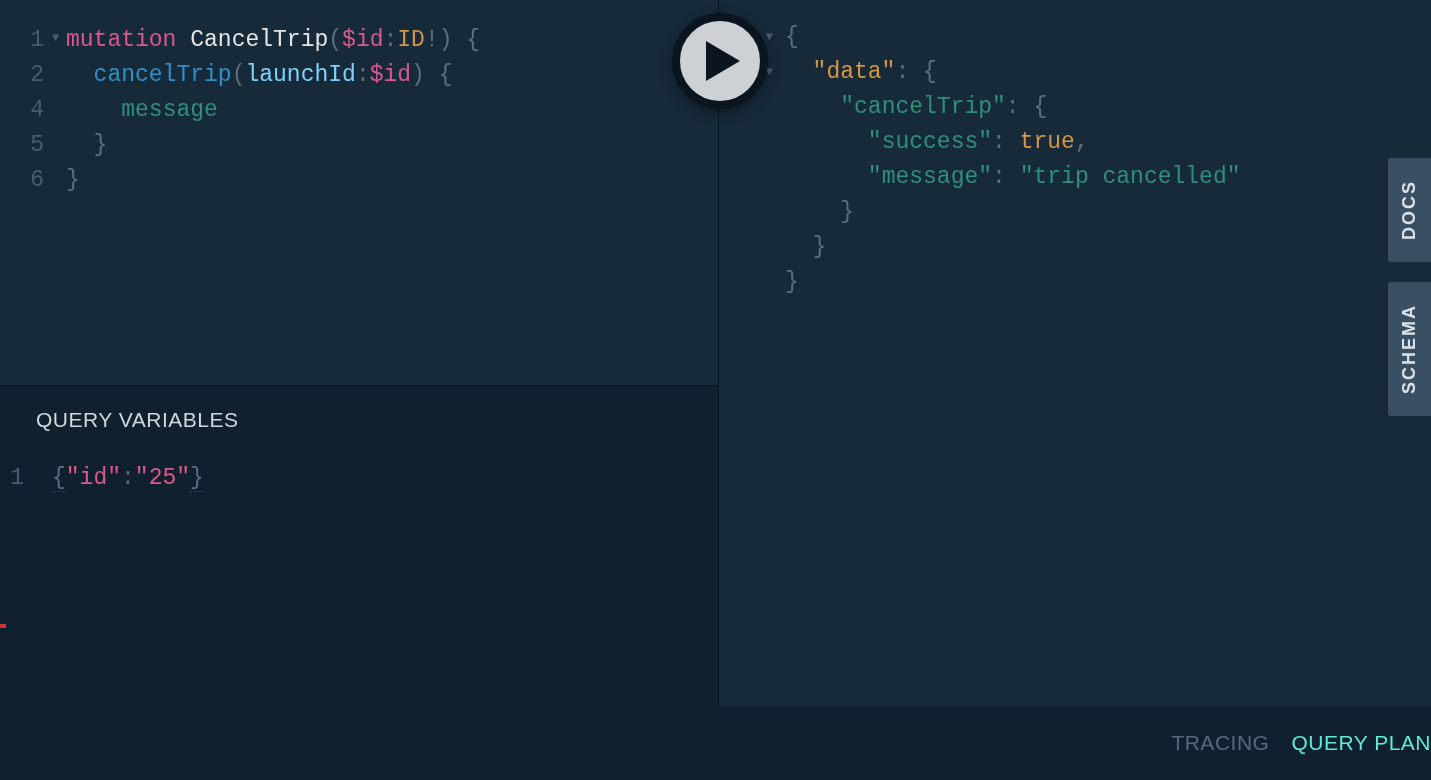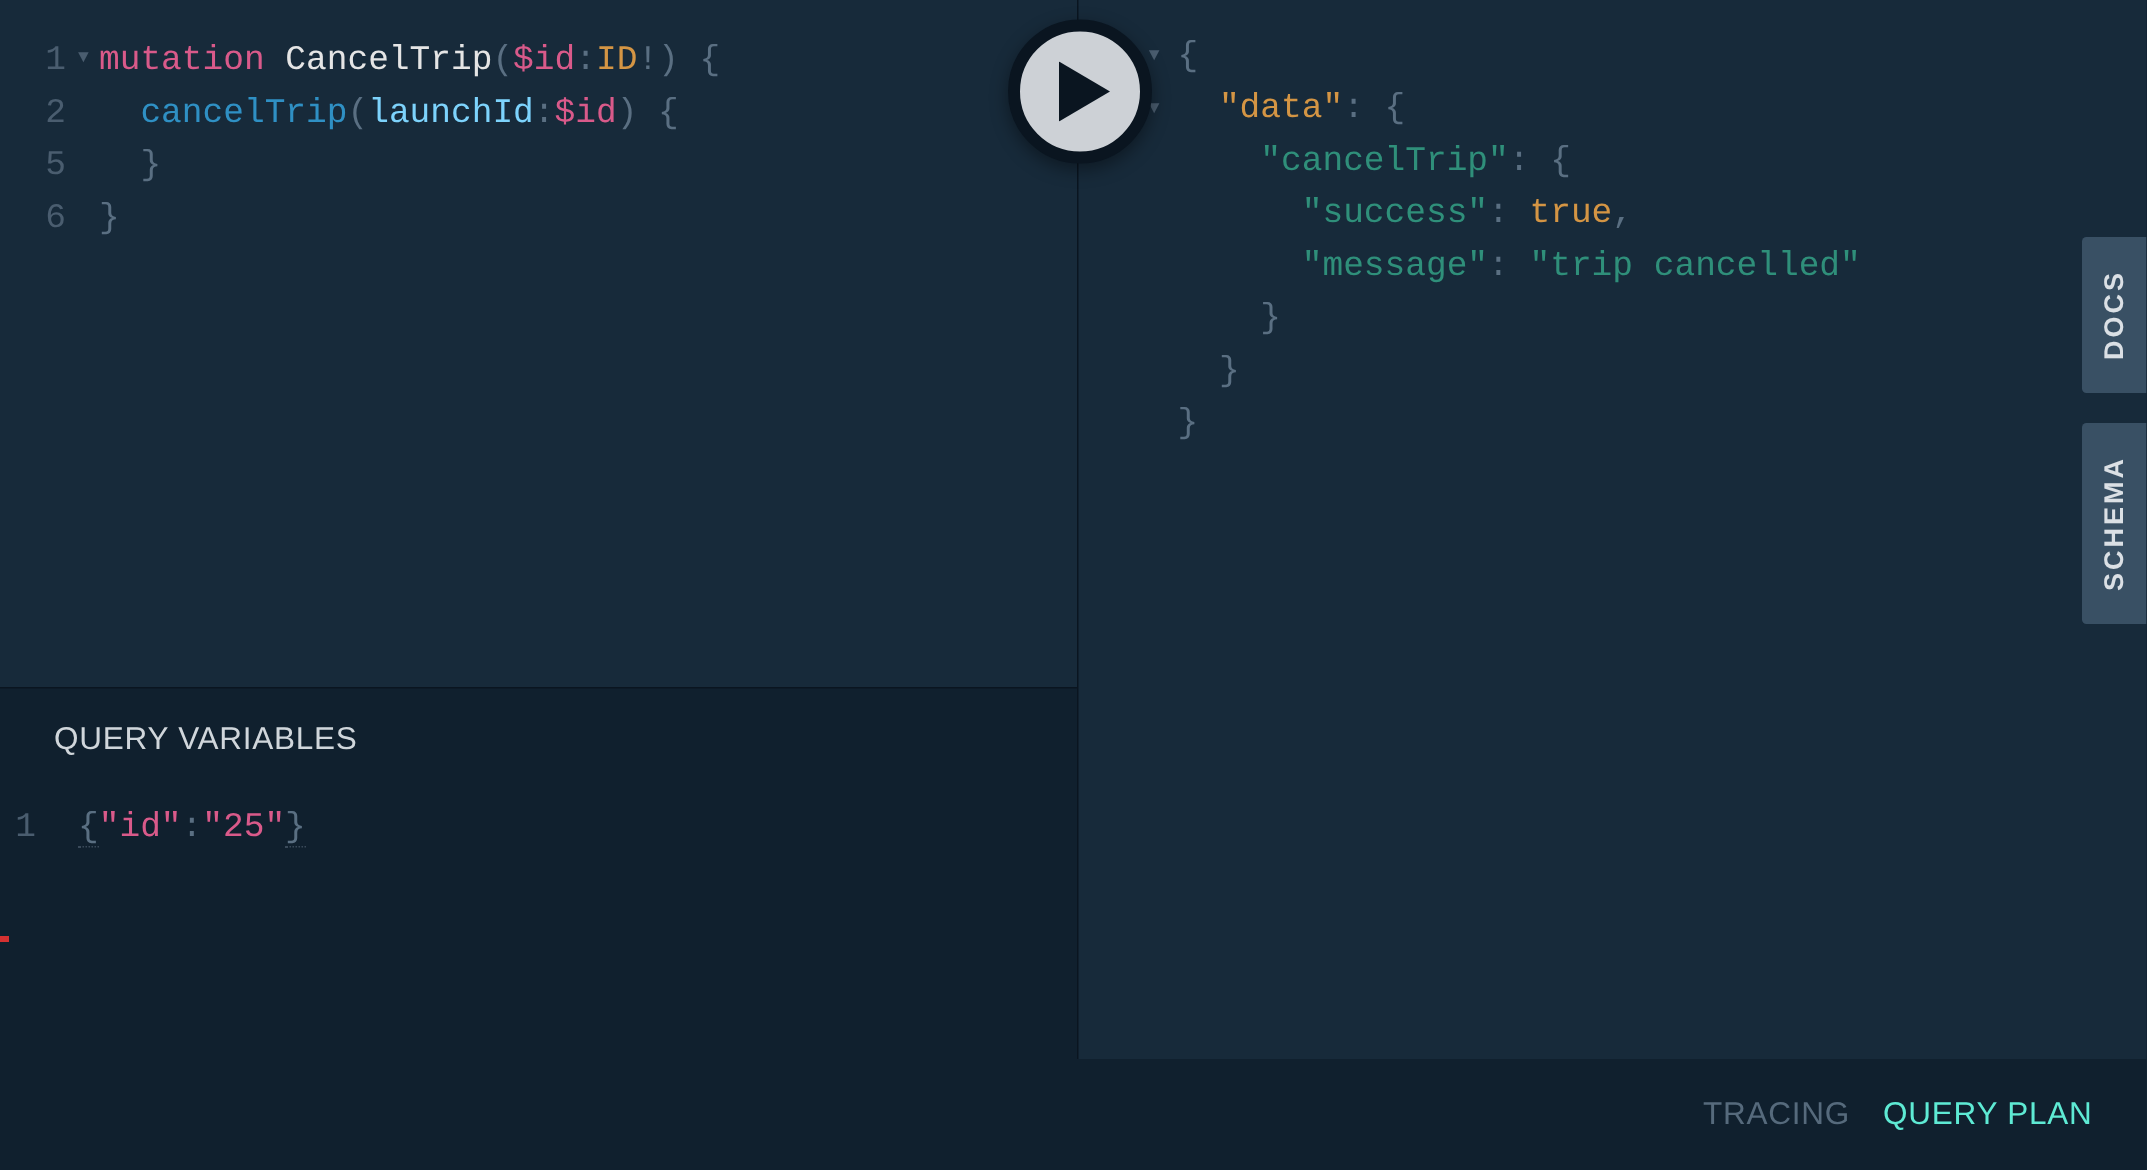--- a/index.html
+++ b/index.html
@@ -70,21 +70,21 @@
     .kw-type { color: #2f90c4; }
     .kw-opname { color: #e5e5e5; }
     .kw-var { color: #d95a8a; }
     .kw-typeid { color: #d49544; }
     .kw-punct { color: #5a6f82; }
     .kw-brace { color: #5a6f82; }
     .kw-field { color: #2f8f7a; }
     .kw-arg { color: #7dd3fc; }
 
     .bottom-panel {
-      height: 322px;
+      height: 395px;
       background: #10202e;
       border-top: 1px solid #0a1520;
       display: flex;
       flex-direction: column;
     }
     .bottom-tabs {
       display: flex;
       gap: 18px;
       padding: 22px 36px 10px 36px;
       font-size: 21px;
@@ -181,21 +181,20 @@
 
     .footer-tabs {
       position: absolute;
       bottom: 0;
       right: 0;
       height: 74px;
       display: flex;
       align-items: center;
       justify-content: flex-end;
       gap: 22px;
-      padding-right: 36px;
       font-family: -apple-system, 'Segoe UI', sans-serif;
       font-size: 21px;
       letter-spacing: 0.5px;
       font-weight: 500;
       width: 713px;
       background: #10202e;
     }
     .footer-tab-inactive { color: #566a7c; }
     .footer-tab-active { color: #5eead4; }
     .redbar {
@@ -209,20 +208,21 @@
   </style>
 </head>
 <body>
 
 <div class="main-container">
 
   <div class="left-panel">
     <div class="query-editor" id="query-editor">
         <div class="code-line"><span class="gutter">1</span><span class="fold-arrow">▼</span><span class="code-content"><span class="kw-mutation">mutation</span><span> </span><span class="kw-opname">CancelTrip</span><span class="kw-punct">(</span><span class="kw-var">$id</span><span class="kw-punct">:</span><span class="kw-typeid">ID</span><span class="kw-punct">!</span><span class="kw-punct">)</span><span> </span><span class="kw-brace">{</span></span></div>
         <div class="code-line"><span class="gutter">2</span><span class="fold-arrow"></span><span class="code-content"><span>  </span><span class="kw-type">cancelTrip</span><span class="kw-punct">(</span><span class="kw-arg">launchId</span><span class="kw-punct">:</span><span class="kw-var">$id</span><span class="kw-punct">)</span><span> </span><span class="kw-brace">{</span></span></div>
+        <div class="code-line"><span class="gutter">4</span><span class="fold-arrow"></span><span class="code-content"><span>    </span><span class="kw-field">message</span></span></div>
         <div class="code-line"><span class="gutter">5</span><span class="fold-arrow"></span><span class="code-content"><span>  </span><span class="kw-brace">}</span></span></div>
         <div class="code-line"><span class="gutter">6</span><span class="fold-arrow"></span><span class="code-content"><span class="kw-brace">}</span></span></div>
       </div>
 
     <div class="bottom-panel">
       <div class="bottom-tabs">
         <span class="tab-active">QUERY VARIABLES</span>
       </div>
       <div class="variables-editor">
         <div class="var-line">

